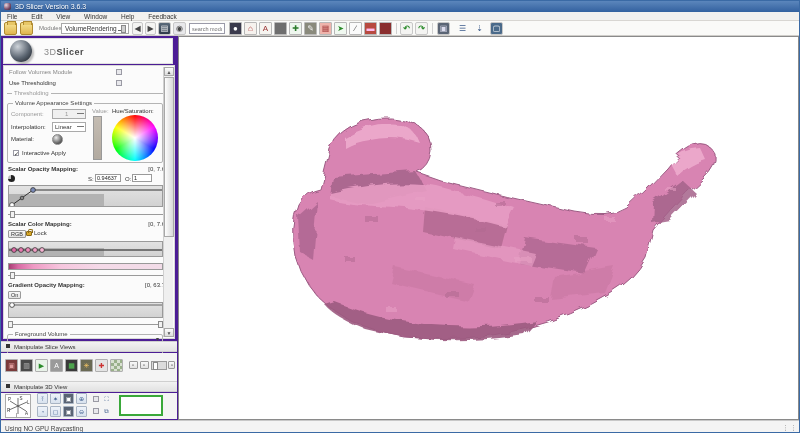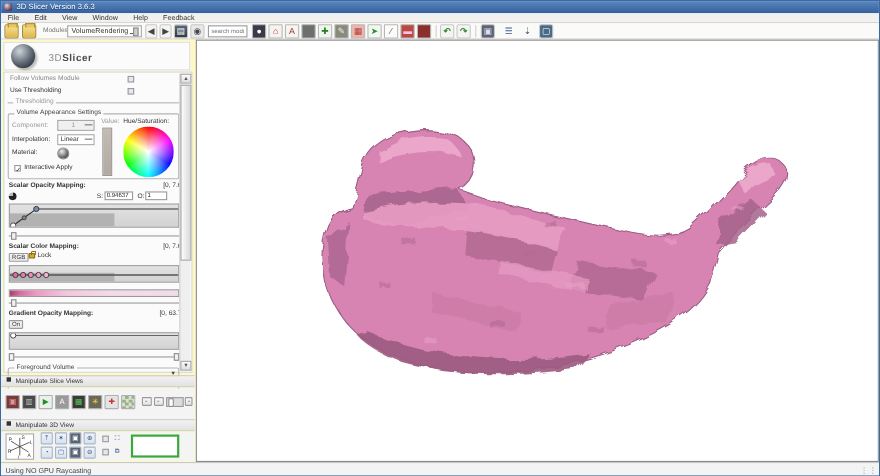--- a/index.html
+++ b/index.html
@@ -24,21 +24,21 @@
   .folder::after { content:""; position:absolute; left:2px; top:-2px; width:7px; height:3px; background:#e8c767; border:1px solid #b08a30; border-bottom:none; }
   .tlabel { position:absolute; top:4px; font-size:6px; color:#777; }
   .combo { position:absolute; top:2px; height:11px; background:#fff; border:1px solid #a8a8a8; font-size:6.5px; color:#333; line-height:10px; padding:0 3px; }
   .combo .knob { position:absolute; right:2px; top:3px; width:8px; height:4px; border-bottom:1px solid #666; }
   .combo .knob::after { content:""; position:absolute; right:0; top:-2px; width:3px; height:6px; background:#cfcfcf; border:1px solid #8a8a8a; }
   .searchbox { position:absolute; top:2px; width:36px; height:11px; border:1px solid #9a9aa8; background:#fff; font-size:5.5px; color:#999; padding:0 2px; font-family:"Liberation Sans", sans-serif; }
   .mico { position:absolute; top:1px; width:13px; height:13px; border:1px solid #b8b8b8; border-radius:1px; font-size:8px; line-height:12px; text-align:center; }
   .sep { position:absolute; top:2px; width:1px; height:11px; background:#d0d0d0; }
 
   
-  #leftpanel { left:0; top:35px; width:197px; height:384px; background:#fef9c3; border-right:1px solid #0369a1; }
+  #leftpanel { left:0; top:35px; width:197px; height:384px; background:#4c1d95; border-right:1px solid #0369a1; }
   #view3d { left:177px; top:35px; width:621px; height:384px; background:#fff; border:1px solid #8a8a8a; }
 
   
   #logo { left:2px; top:2px; width:170px; height:26px; background:#fbfbfb; border:1px solid #e0e0e0; }
   #logo .ball { position:absolute; left:6px; top:1px; width:22px; height:22px; border-radius:50%; background:radial-gradient(circle at 35% 30%, #cfd4da, #5a6470 55%, #14181e); box-shadow:2px 2px 2px rgba(0,0,0,.25); }
   #logo .ltext { position:absolute; left:40px; top:8px; font-size:9px; letter-spacing:.5px; color:#8a8a8a; }
   #logo .ltext b { color:#4a4a4a; }
 
   
   #settings { left:2px; top:29px; width:172px; height:274px; background:#fbfbfb; border:1px solid #d8d8d8; font-size:6px; color:#333; }

